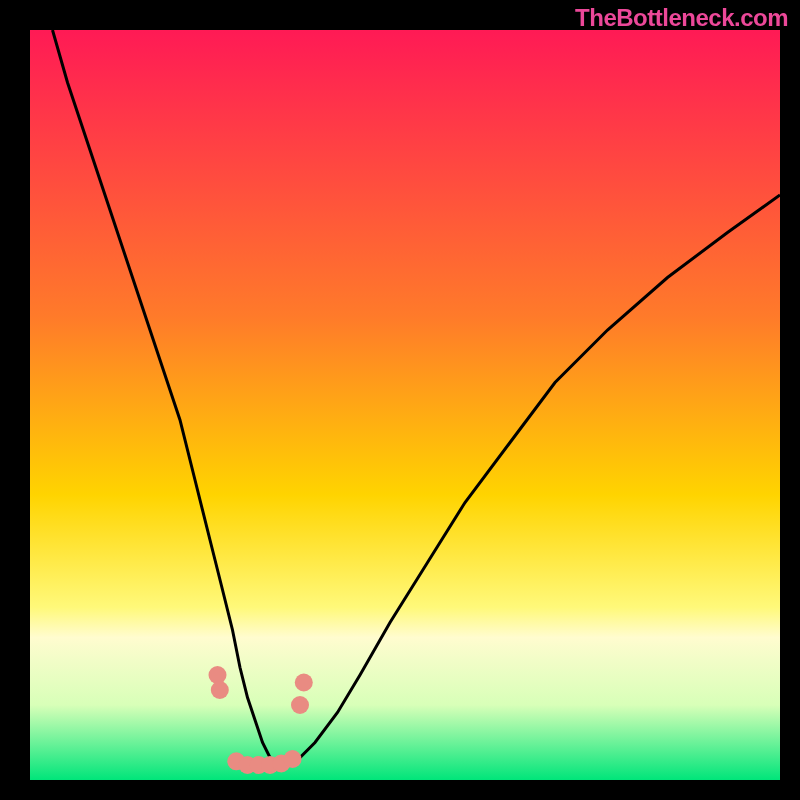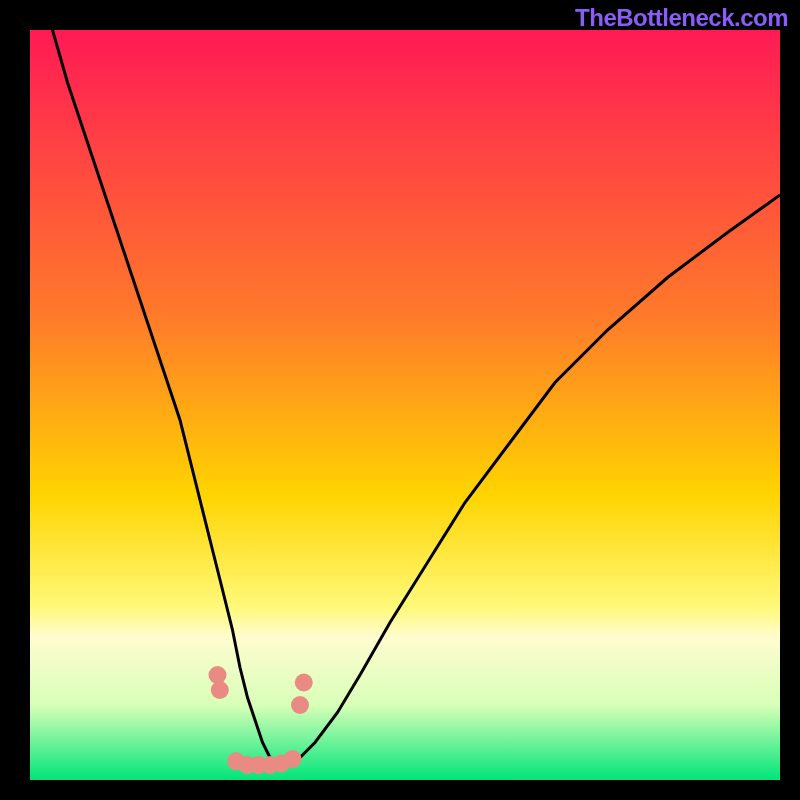--- a/index.html
+++ b/index.html
@@ -14,21 +14,21 @@
   .outer {
     position: relative;
     width: 800px;
     height: 800px;
     background: #000;
   }
   .watermark {
     position: absolute;
     top: 4px;
     right: 12px;
-    color: #8b5cf6;
+    color: #ec4899;
     font-size: 24px;
     font-weight: bold;
     letter-spacing: -0.5px;
     z-index: 5;
   }
   .plot-area {
     position: absolute;
     left: 30px;
     top: 30px;
     width: 750px;

